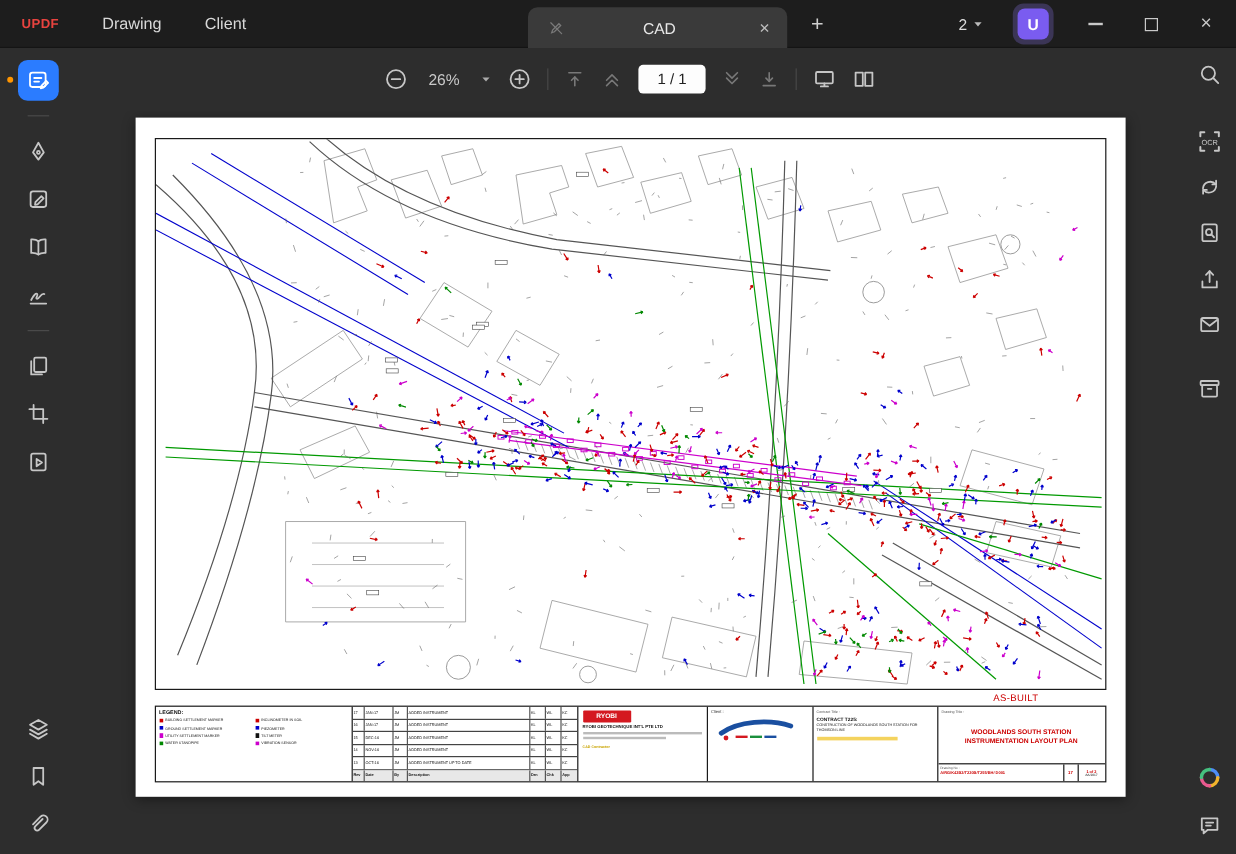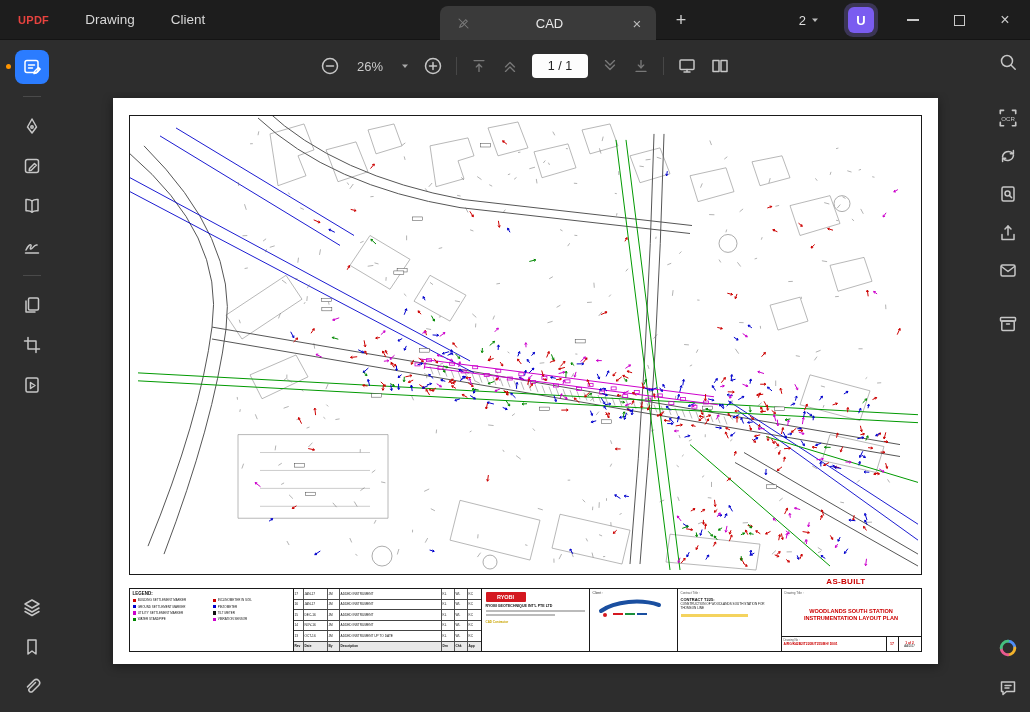--- a/index.html
+++ b/index.html
@@ -44,21 +44,21 @@
 .tbtn{display:flex;align-items:center;justify-content:center}
 .zoom-lbl{min-width:34px;text-align:center}
 .tdiv{width:1px;height:18px;background:#474747}
 .pagebox{background:#fdfdfd;color:#222;border-radius:4px;min-width:56px;height:24px;display:flex;align-items:center;justify-content:center;font-size:12.5px;padding:0 8px}
 
 .canvas{flex:1;display:flex;justify-content:center;align-items:flex-start;overflow:hidden}
 .page{width:825px;height:566px;background:#fff;margin-top:6px;box-shadow:0 2px 10px rgba(0,0,0,.45);position:relative}
 .sheet{position:absolute;left:16px;right:16px;top:17px;bottom:7px}
 .map{width:100%;height:460px;border:1px solid #1a1a1a;background:#fff}
 .strip{height:13px;display:flex;align-items:center;justify-content:flex-end;padding-right:56px}
-.asbuilt{color:#cc0000;font-weight:bold;font-size:8px;letter-spacing:.3px}
+.asbuilt{color:#cc0000;font-weight:normal;font-size:8px;letter-spacing:.3px}
 .tb{display:flex;height:64px;border:1px solid #1a1a1a;background:#fff;color:#111}
 .tb-cell{border-right:1px solid #1a1a1a;overflow:hidden;position:relative}
 .tb-cell:last-child{border-right:none}
 .c-legend{width:164px;padding:2px 3px}
 .lg-title{font-size:4.5px;font-weight:bold}
 .lg-wrap{column-count:2;column-gap:3px;margin-top:1px}
 .lg-row{display:flex;align-items:center;gap:2px;height:6.4px;break-inside:avoid}
 .lg-b{width:3.2px;height:3.2px;flex:0 0 3.2px}
 .lg-t{font-size:3px;white-space:nowrap}
 .c-rev{width:188px;display:flex;flex-direction:column}

